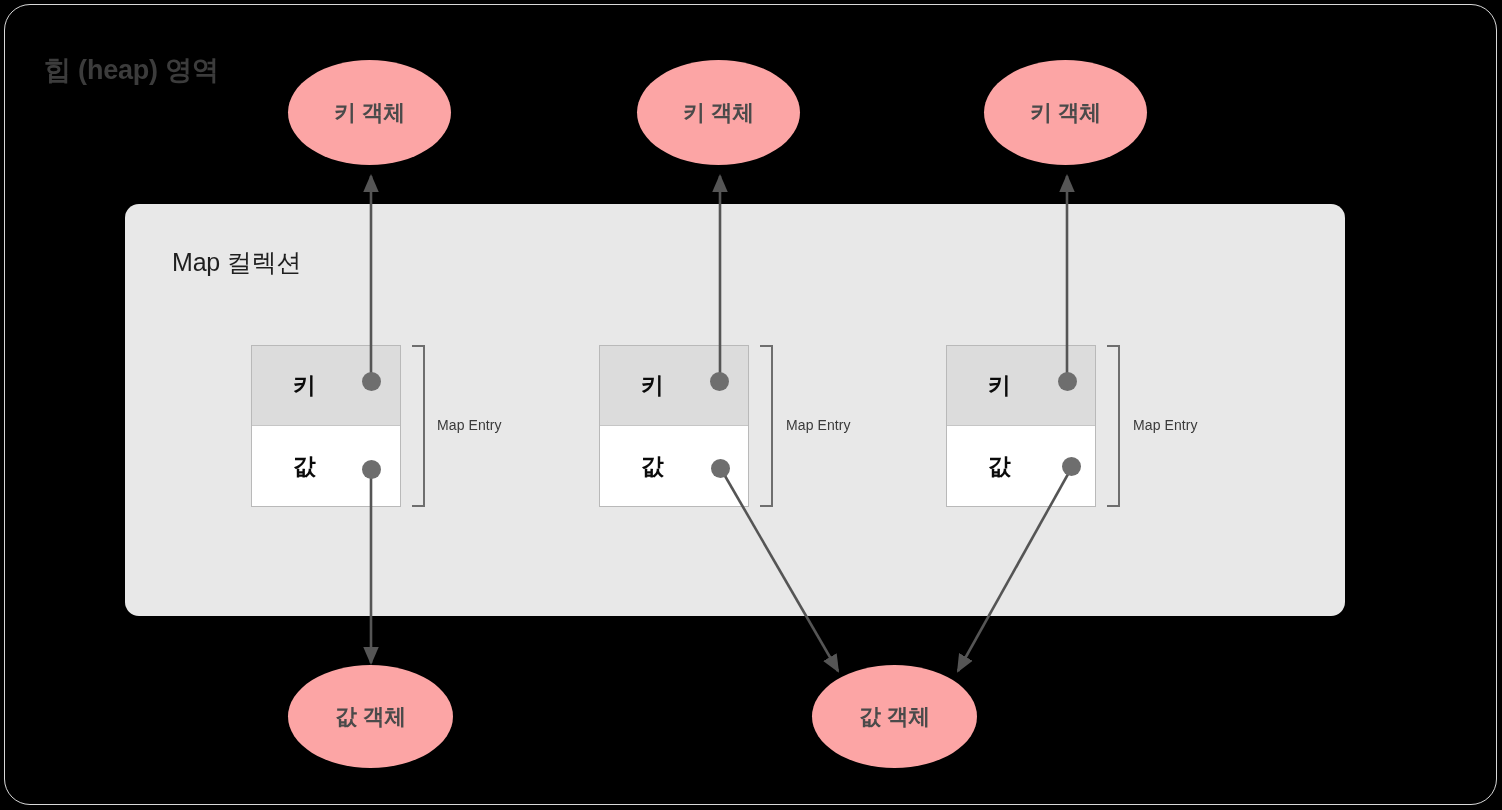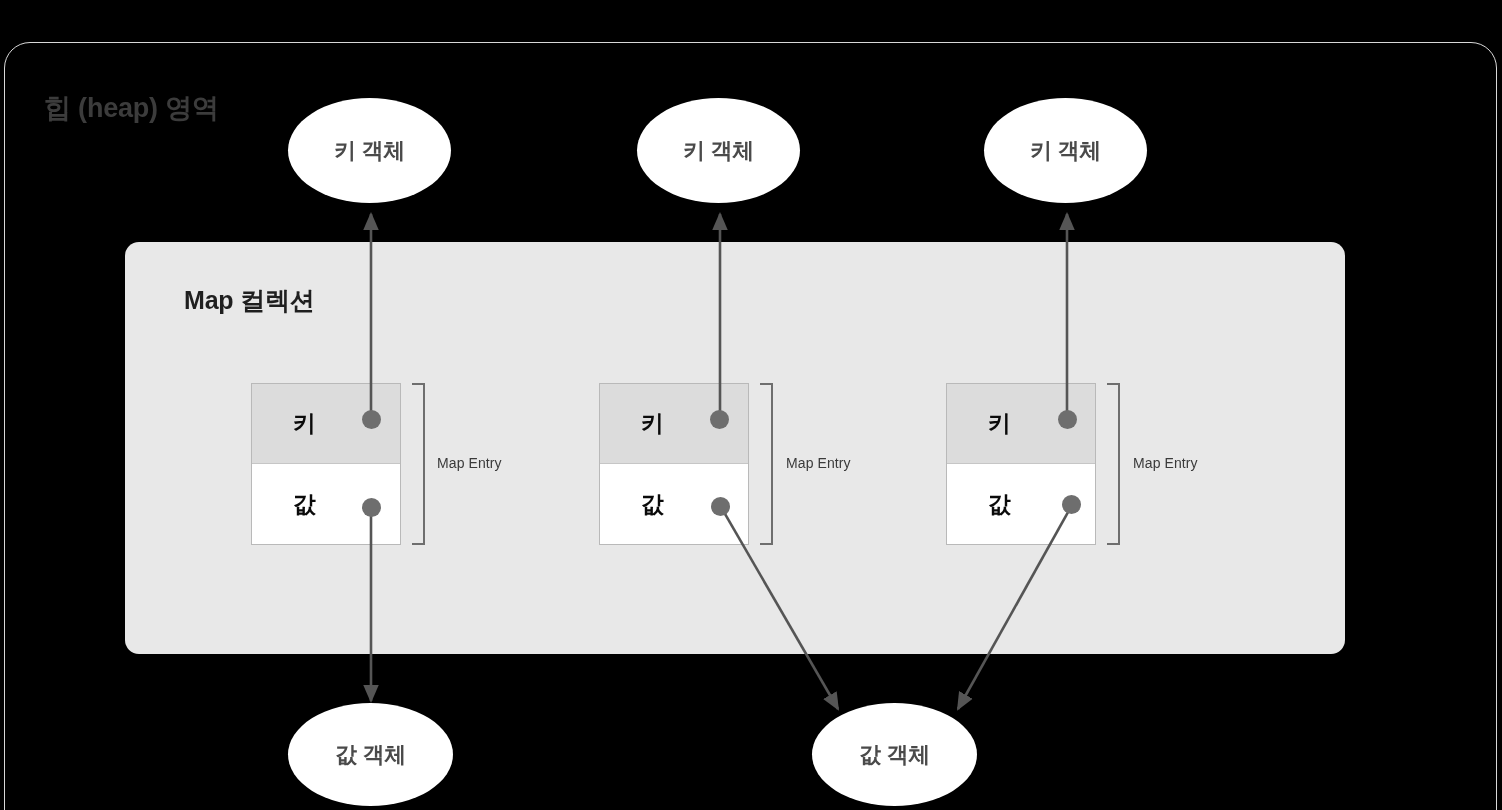--- a/index.html
+++ b/index.html
@@ -11,21 +11,20 @@
   body {
     width: 1502px;
     height: 810px;
     font-family: "Liberation Sans", "DejaVu Sans", sans-serif;
     overflow: hidden;
   }
   #stage {
     position: relative;
     width: 1502px;
     height: 696px;
-    margin-top: 38px;
   }
   
   .heap-panel {
     position: absolute;
     left: 4px;
     top: 4px;
     width: 1493px;
     height: 801px;
     background: #000000;
     border: 1px solid #d8d8d8;
@@ -47,24 +46,24 @@
     position: absolute;
     left: 125px;
     top: 204px;
     width: 1220px;
     height: 412px;
     background: #e8e8e8;
     border-radius: 14px;
   }
   .map-container-label {
     position: absolute;
-    left: 184px;
+    left: 172px;
     top: 246px;
     font-size: 25px;
-    font-weight: 700;
+    font-weight: 400;
     color: #1f1f1f;
     letter-spacing: -0.2px;
     white-space: nowrap;
   }
   
   .entry-box {
     position: absolute;
     width: 150px;
     height: 162px;
     border: 1px solid #b9b9b9;
@@ -118,21 +117,21 @@
   .entry-caption {
     position: absolute;
     font-size: 14px;
     color: #3a3a3a;
     white-space: nowrap;
     letter-spacing: 0.1px;
   }
   
   .node-ellipse {
     position: absolute;
-    background: #ffffff;
+    background: #fca5a5;
     border-radius: 50%;
     display: flex;
     align-items: center;
     justify-content: center;
   }
   .node-ellipse .node-text {
     font-size: 22px;
     font-weight: 700;
     color: #4a4a4a;
     letter-spacing: -0.3px;

